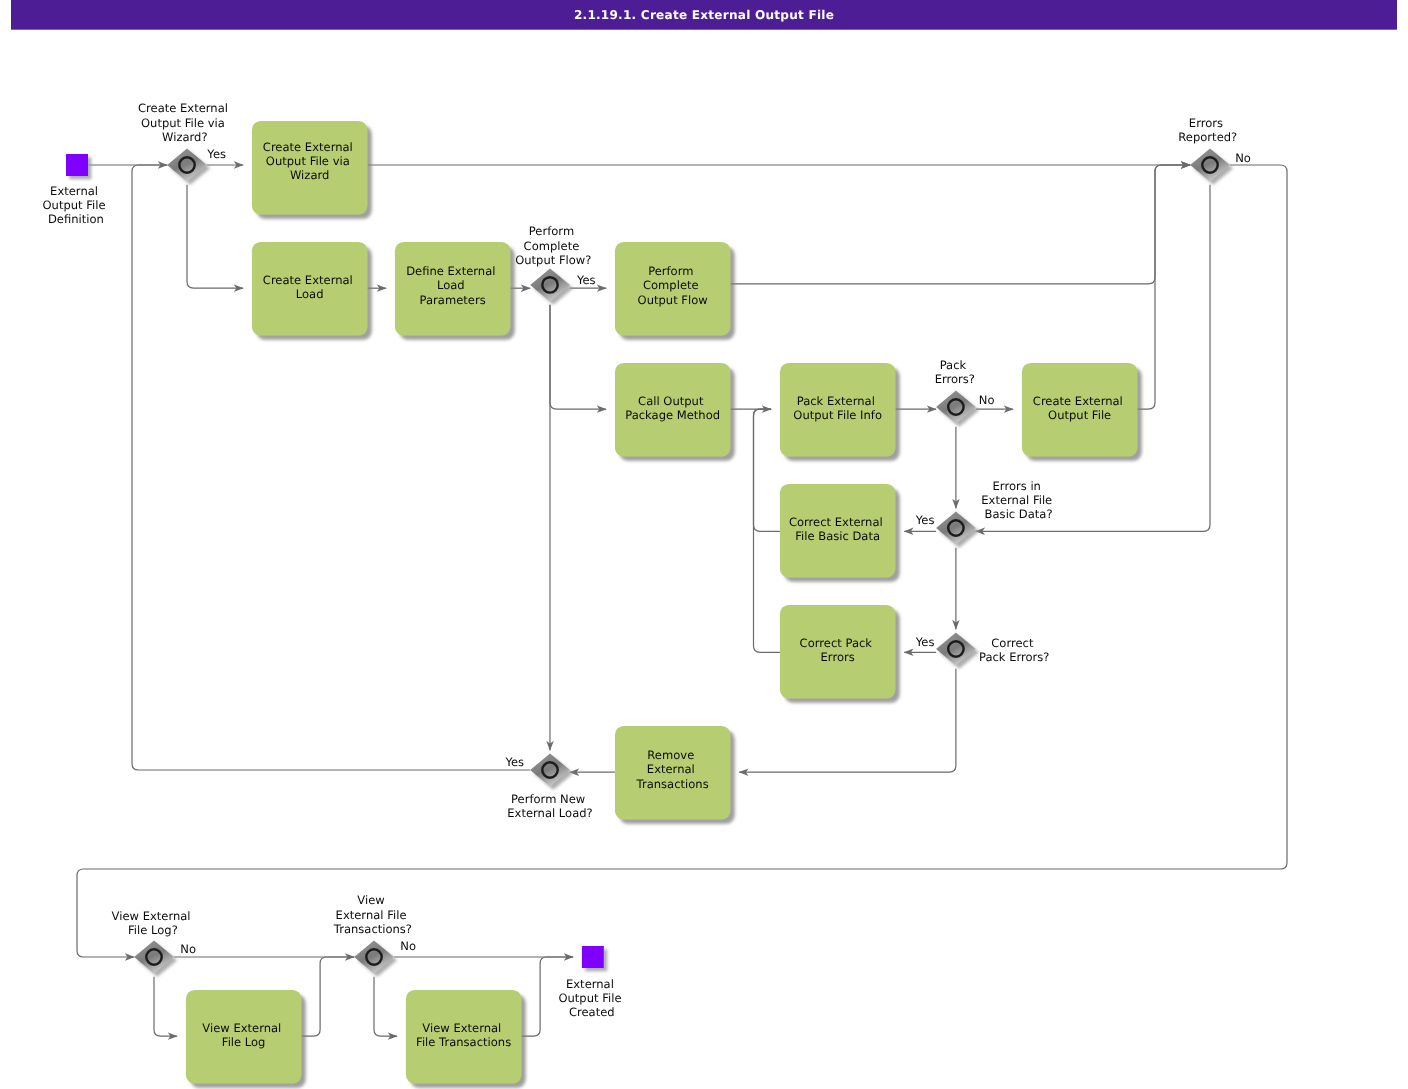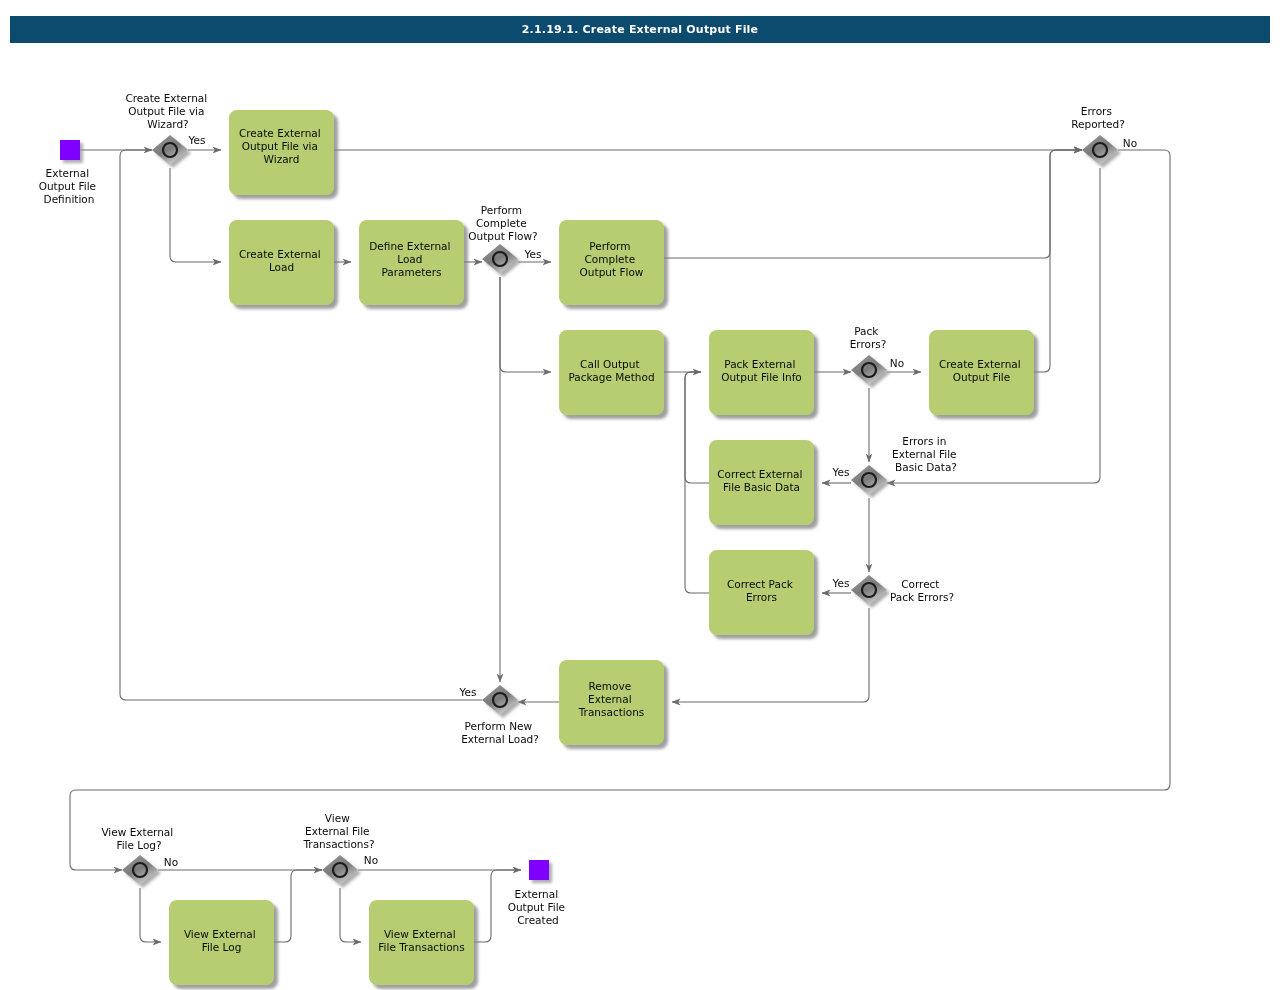--- a/index.html
+++ b/index.html
@@ -10,24 +10,24 @@
   body {
     width: 1280px;
     height: 990px;
     font-family: "DejaVu Sans", sans-serif;
     position: relative;
     overflow: hidden;
   }
   #titlebar {
     position: absolute;
     left: 10px;
-    top: 16px;
+    top: 0;
     width: 1260px;
     height: 27px;
-    background: #0c4a6e;
+    background: #4c1d95;
     color: #ffffff;
     font-size: 11px;
     font-weight: bold;
     display: flex;
     align-items: center;
     justify-content: center;
     letter-spacing: 0.2px;
   }
   #canvas {
     position: absolute;

